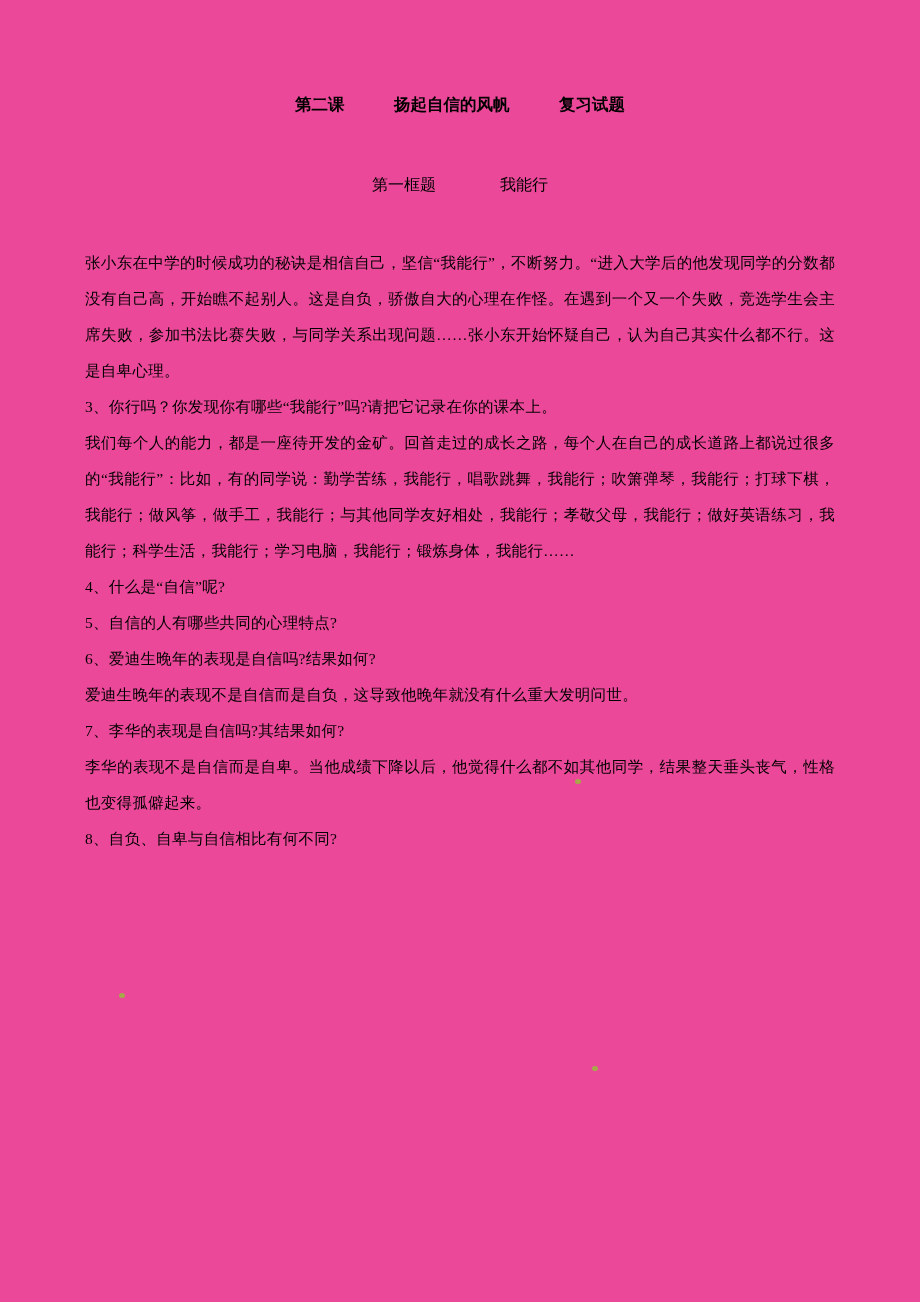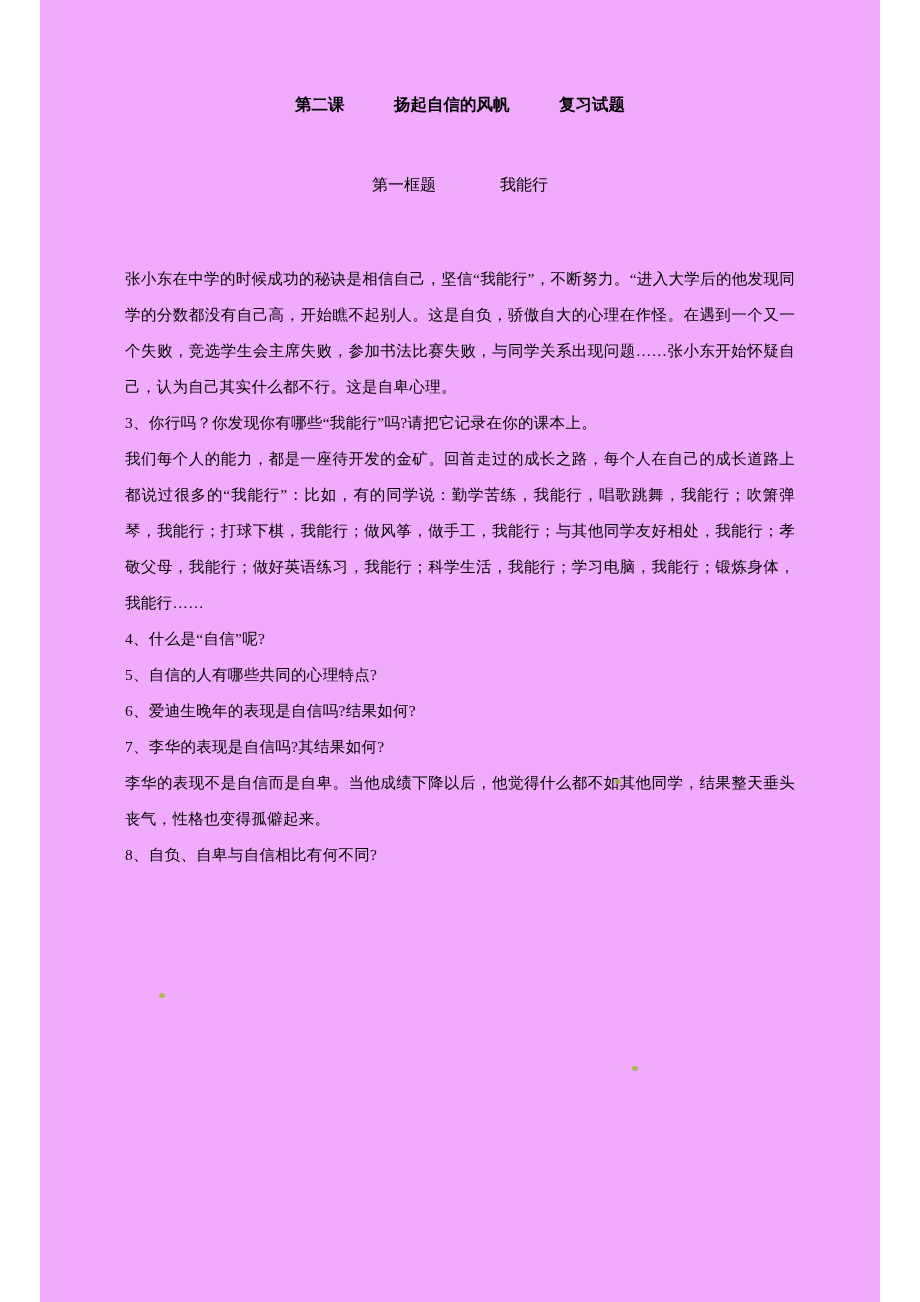--- a/index.html
+++ b/index.html
@@ -2,39 +2,39 @@
 <html><head>
 <meta charset="utf-8">
 <style>
   html, body {
     margin: 0;
     padding: 0;
     background: #ffffff;
   }
   .page {
     position: relative;
-    width: 840px;
+    width: 920px;
     min-height: 1302px;
     margin: 0 auto;
-    background: #f0abfc;
+    background: #ec4899;
     box-sizing: border-box;
     padding: 95px 85px 40px 85px;
     font-family: "Liberation Serif", "DejaVu Serif", serif;
     color: #000000;
   }
   .doc-title {
     margin: 0 0 60px 0;
     text-align: center;
     font-size: 16.5px;
     font-weight: bold;
     line-height: 20px;
     white-space: pre-wrap;
   }
   .doc-subtitle {
-    margin: 0 0 66px 0;
+    margin: 0 0 50px 0;
     text-align: center;
     font-size: 16px;
     font-weight: normal;
     line-height: 20px;
     white-space: pre-wrap;
   }
   .doc-body p {
     margin: 0;
     font-size: 15.5px;
     line-height: 36px;
@@ -63,20 +63,21 @@
 
   <h2 class="doc-subtitle">第一框题　　　　我能行</h2>
 
   <div class="doc-body">
     <p>张小东在中学的时候成功的秘诀是相信自己，坚信“我能行”，不断努力。“进入大学后的他发现同学的分数都没有自己高，开始瞧不起别人。这是自负，骄傲自大的心理在作怪。在遇到一个又一个失败，竞选学生会主席失败，参加书法比赛失败，与同学关系出现问题……张小东开始怀疑自己，认为自己其实什么都不行。这是自卑心理。</p>
     <p>3、你行吗？你发现你有哪些“我能行”吗?请把它记录在你的课本上。</p>
     <p>我们每个人的能力，都是一座待开发的金矿。回首走过的成长之路，每个人在自己的成长道路上都说过很多的“我能行”：比如，有的同学说：勤学苦练，我能行，唱歌跳舞，我能行；吹箫弹琴，我能行；打球下棋，我能行；做风筝，做手工，我能行；与其他同学友好相处，我能行；孝敬父母，我能行；做好英语练习，我能行；科学生活，我能行；学习电脑，我能行；锻炼身体，我能行……</p>
     <p>4、什么是“自信”呢?</p>
     <p>5、自信的人有哪些共同的心理特点?</p>
     <p>6、爱迪生晚年的表现是自信吗?结果如何?</p>
+    <p>爱迪生晚年的表现不是自信而是自负，这导致他晚年就没有什么重大发明问世。</p>
     <p>7、李华的表现是自信吗?其结果如何?</p>
     <p>李华的表现不是自信而是自卑。当他成绩下降以后，他觉得什么都不如其他同学，结果整天垂头丧气，性格也变得孤僻起来。</p>
     <p>8、自负、自卑与自信相比有何不同?</p>
   </div>
 
   <span class="proofing-mark mark-1" style="background: rgb(154, 186, 60);"></span>
   <span class="proofing-mark mark-2" style="background: rgb(154, 186, 60);"></span>
   <span class="proofing-mark mark-3" style="background: rgb(154, 186, 60);"></span>
 
 </div>

